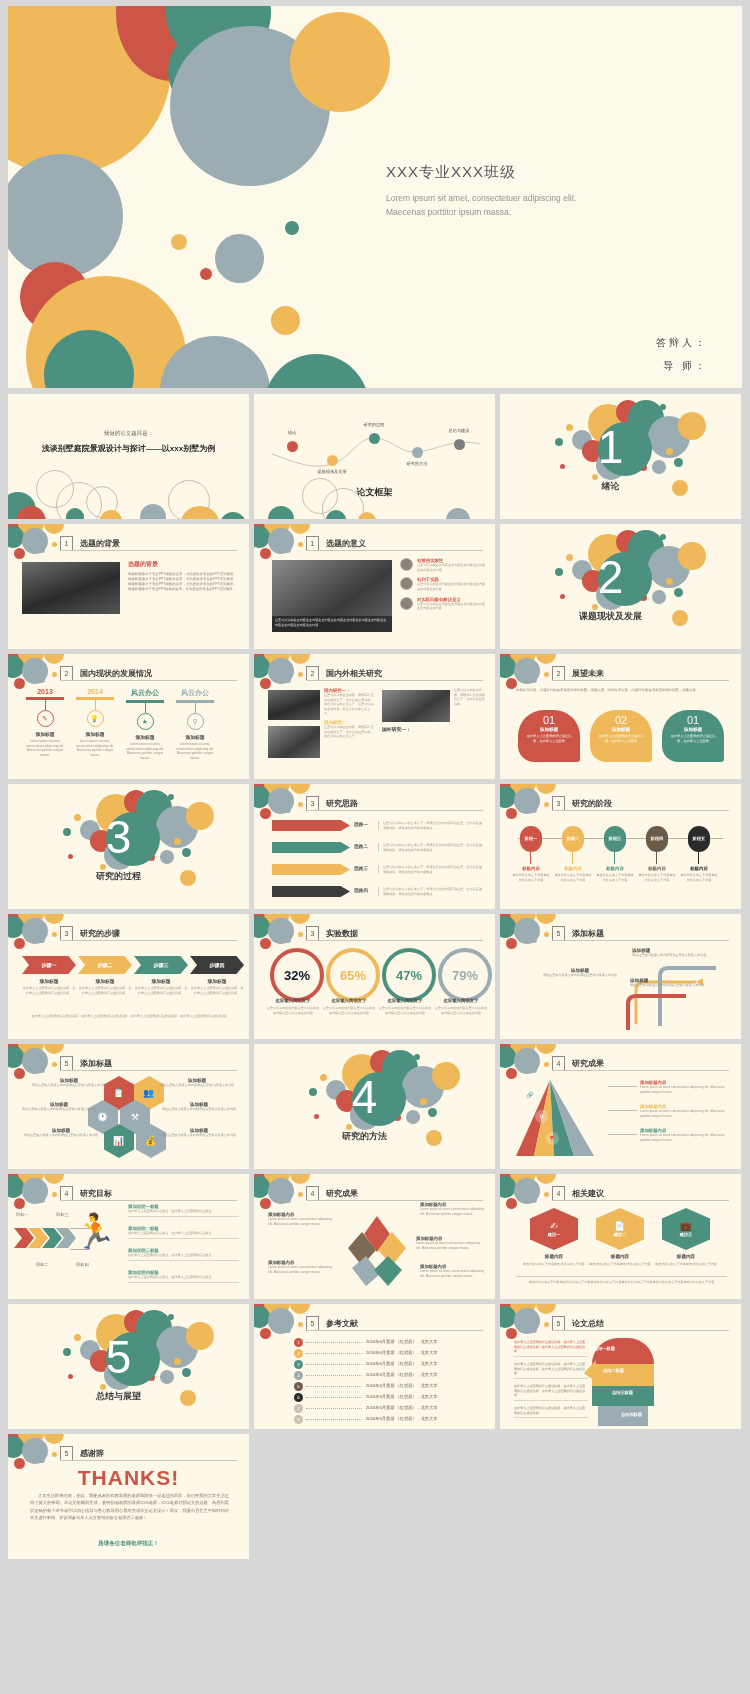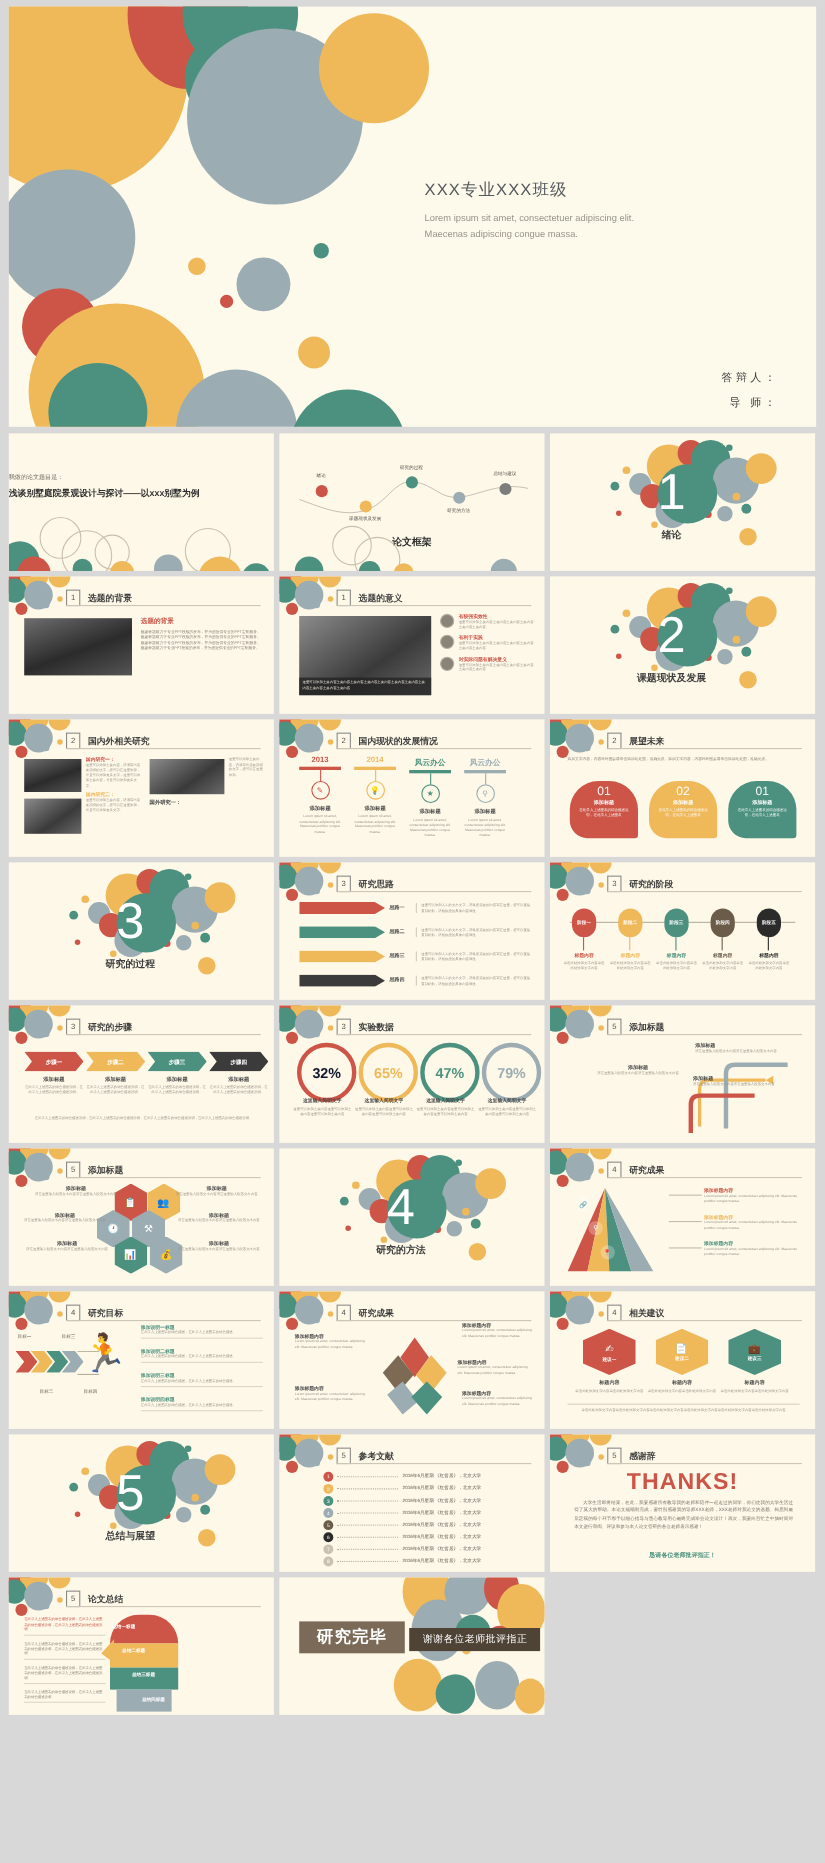--- a/index.html
+++ b/index.html
@@ -97,32 +97,32 @@
       <span class="c" style="left:207px;top:228px;width:49px;height:49px;background:#9bacb3;"></span>
       <span class="c" style="left:163px;top:228px;width:16px;height:16px;background:#efb95a;"></span>
       <span class="c" style="left:192px;top:262px;width:12px;height:12px;background:#cc5547;"></span>
       <span class="c" style="left:277px;top:215px;width:14px;height:14px;background:#4c917f;"></span>
       <span class="c" style="left:263px;top:300px;width:29px;height:29px;background:#efb95a;"></span>
     </div>
 
     <div class="hero-text">
       <div class="hero-sub">XXX专业XXX班级</div>
       <div class="hero-lorem">Lorem ipsum  sit amet, consectetuer adipiscing elit.</div>
-      <div class="hero-lorem" style="margin-top:0">Maecenas adipiscing congue massa.</div>
+      <div class="hero-lorem" style="margin-top:0">Maecenas porttitor ipsum massa.</div>
     </div>
 
     <div class="hero-people">
       <div>答辩人：</div>
       <div>导  师：</div>
     </div>
   </div>
 
   <div class="grid" id="grid">
       <div class="slide">
-   <div style="position:absolute;left:0;right:0;top:36px;text-align:left;">
+   <div style="position:absolute;left:0;right:0;top:36px;text-align:center;">
      <div style="font-size:5.5px;color:#6e6a60;">我做的论文题目是：</div>
      <div style="font-size:8px;font-weight:bold;color:#2d2d2d;margin-top:6px;">浅谈别墅庭院景观设计与探讨——以xxx别墅为例</div>
    </div>
    <div style="position:absolute;inset:0;overflow:hidden;">
      <span class="ring" style="left:28px;top:76px;width:36px;height:36px;"></span>
      <span class="ring" style="left:48px;top:88px;width:44px;height:44px;"></span>
      <span class="ring" style="left:78px;top:92px;width:30px;height:30px;"></span>
      <span class="ring" style="left:160px;top:86px;width:40px;height:40px;"></span>
      <span class="c" style="left:-8px;top:98px;width:36px;height:36px;background:#4c917f;"></span>
      <span class="c" style="left:8px;top:112px;width:30px;height:30px;background:#cc5547;"></span>
@@ -279,87 +279,87 @@
     <span class="c" style="left:10px;top:-14px;width:26px;height:26px;background:#efb95a;"></span>
     <span class="c" style="left:-6px;top:2px;width:22px;height:22px;background:#4c917f;"></span>
     <span class="c" style="left:14px;top:4px;width:26px;height:26px;background:#9bacb3;"></span>
     <span class="c" style="left:36px;top:-10px;width:20px;height:20px;background:#efb95a;"></span>
     <span class="c" style="left:6px;top:24px;width:11px;height:11px;background:#cc5547;"></span>
     <span class="c" style="left:30px;top:22px;width:7px;height:7px;background:#9bacb3;"></span>
     <span class="c" style="left:44px;top:18px;width:5px;height:5px;background:#efb95a;"></span>
   </div>
         <div class="s-head">
      <span class="s-num">2</span>
+     <span class="s-title">国内现状的发展情况</span>
+   </div>
+        <div class="s-rule"></div>
+        <div style="position:absolute;left:14px;top:34px;width:46px;text-align:center;">
+        <div style="font-size:7px;font-weight:bold;color:#cc5547;">2013</div>
+        <div style="height:3px;background:#cc5547;margin:2px 4px 0;"></div>
+        <div style="width:1px;height:10px;background:#cc5547;margin:0 auto;"></div>
+        <div style="width:15px;height:15px;border:1.4px solid #cc5547;border-radius:50%;margin:0 auto;display:flex;align-items:center;justify-content:center;font-size:7px;color:#cc5547;">✎</div>
+        <div style="font-size:4.8px;font-weight:bold;color:#4a4a4a;margin-top:4px;">添加标题</div>
+        <div class="tiny2" style="margin-top:2px;">Lorem ipsum  sit amet, consectetuer adipiscing elit. Maecenas porttitor congue massa.</div>
+      </div>
+        <div style="position:absolute;left:64px;top:34px;width:46px;text-align:center;">
+        <div style="font-size:7px;font-weight:bold;color:#efb95a;">2014</div>
+        <div style="height:3px;background:#efb95a;margin:2px 4px 0;"></div>
+        <div style="width:1px;height:10px;background:#efb95a;margin:0 auto;"></div>
+        <div style="width:15px;height:15px;border:1.4px solid #efb95a;border-radius:50%;margin:0 auto;display:flex;align-items:center;justify-content:center;font-size:7px;color:#efb95a;">💡</div>
+        <div style="font-size:4.8px;font-weight:bold;color:#4a4a4a;margin-top:4px;">添加标题</div>
+        <div class="tiny2" style="margin-top:2px;">Lorem ipsum  sit amet, consectetuer adipiscing elit. Maecenas porttitor congue massa.</div>
+      </div>
+        <div style="position:absolute;left:114px;top:34px;width:46px;text-align:center;">
+        <div style="font-size:7px;font-weight:bold;color:#4c917f;">风云办公</div>
+        <div style="height:3px;background:#4c917f;margin:2px 4px 0;"></div>
+        <div style="width:1px;height:10px;background:#4c917f;margin:0 auto;"></div>
+        <div style="width:15px;height:15px;border:1.4px solid #4c917f;border-radius:50%;margin:0 auto;display:flex;align-items:center;justify-content:center;font-size:7px;color:#4c917f;">★</div>
+        <div style="font-size:4.8px;font-weight:bold;color:#4a4a4a;margin-top:4px;">添加标题</div>
+        <div class="tiny2" style="margin-top:2px;">Lorem ipsum  sit amet, consectetuer adipiscing elit. Maecenas porttitor congue massa.</div>
+      </div>
+        <div style="position:absolute;left:164px;top:34px;width:46px;text-align:center;">
+        <div style="font-size:7px;font-weight:bold;color:#9bacb3;">风云办公</div>
+        <div style="height:3px;background:#9bacb3;margin:2px 4px 0;"></div>
+        <div style="width:1px;height:10px;background:#9bacb3;margin:0 auto;"></div>
+        <div style="width:15px;height:15px;border:1.4px solid #9bacb3;border-radius:50%;margin:0 auto;display:flex;align-items:center;justify-content:center;font-size:7px;color:#9bacb3;">⚲</div>
+        <div style="font-size:4.8px;font-weight:bold;color:#4a4a4a;margin-top:4px;">添加标题</div>
+        <div class="tiny2" style="margin-top:2px;">Lorem ipsum  sit amet, consectetuer adipiscing elit. Maecenas porttitor congue massa.</div>
+      </div>
+      </div>
+      <div class="slide">
+        <div class="s-corner">
+    <span class="c" style="left:-14px;top:-18px;width:34px;height:34px;background:#cc5547;"></span>
+    <span class="c" style="left:10px;top:-14px;width:26px;height:26px;background:#efb95a;"></span>
+    <span class="c" style="left:-6px;top:2px;width:22px;height:22px;background:#4c917f;"></span>
+    <span class="c" style="left:14px;top:4px;width:26px;height:26px;background:#9bacb3;"></span>
+    <span class="c" style="left:36px;top:-10px;width:20px;height:20px;background:#efb95a;"></span>
+    <span class="c" style="left:6px;top:24px;width:11px;height:11px;background:#cc5547;"></span>
+    <span class="c" style="left:30px;top:22px;width:7px;height:7px;background:#9bacb3;"></span>
+    <span class="c" style="left:44px;top:18px;width:5px;height:5px;background:#efb95a;"></span>
+  </div>
+        <div class="s-head">
+     <span class="s-num">2</span>
      <span class="s-title">国内外相关研究</span>
    </div>
         <div class="s-rule"></div>
    <div class="ph-img" style="position:absolute;left:14px;top:36px;width:52px;height:30px;"></div>
    <div class="ph-img2" style="position:absolute;left:14px;top:72px;width:52px;height:32px;"></div>
    <div style="position:absolute;left:70px;top:34px;width:52px;">
      <div style="font-size:4.4px;font-weight:bold;color:#cc5547;">国内研究一：</div>
      <div class="tiny2">这里可以添加主要内容，请填写出需要说明的文字，您可以在这里添加，并且可以添加更多文字，这里可以添加主要内容，并且可以添加更多文字。</div>
      <div style="font-size:4.4px;font-weight:bold;color:#efb95a;margin-top:4px;">国内研究二：</div>
      <div class="tiny2">这里可以添加主要内容，请填写出需要说明的文字，您可以在这里添加，并且可以添加更多文字。</div>
    </div>
    <div class="ph-img2" style="position:absolute;left:128px;top:36px;width:68px;height:32px;"></div>
    <div style="position:absolute;left:128px;top:72px;width:68px;">
      <div style="font-size:4.8px;font-weight:bold;color:#3d3d3d;">国外研究一：</div>
    </div>
    <div style="position:absolute;left:200px;top:34px;width:34px;">
      <div class="tiny2">这里可以添加主要内容，请填写出需要说明的文字，您可以在这里添加。</div>
    </div>
-      </div>
-      <div class="slide">
-        <div class="s-corner">
-    <span class="c" style="left:-14px;top:-18px;width:34px;height:34px;background:#cc5547;"></span>
-    <span class="c" style="left:10px;top:-14px;width:26px;height:26px;background:#efb95a;"></span>
-    <span class="c" style="left:-6px;top:2px;width:22px;height:22px;background:#4c917f;"></span>
-    <span class="c" style="left:14px;top:4px;width:26px;height:26px;background:#9bacb3;"></span>
-    <span class="c" style="left:36px;top:-10px;width:20px;height:20px;background:#efb95a;"></span>
-    <span class="c" style="left:6px;top:24px;width:11px;height:11px;background:#cc5547;"></span>
-    <span class="c" style="left:30px;top:22px;width:7px;height:7px;background:#9bacb3;"></span>
-    <span class="c" style="left:44px;top:18px;width:5px;height:5px;background:#efb95a;"></span>
-  </div>
-        <div class="s-head">
-     <span class="s-num">2</span>
-     <span class="s-title">国内现状的发展情况</span>
-   </div>
-        <div class="s-rule"></div>
-        <div style="position:absolute;left:14px;top:34px;width:46px;text-align:center;">
-        <div style="font-size:7px;font-weight:bold;color:#cc5547;">2013</div>
-        <div style="height:3px;background:#cc5547;margin:2px 4px 0;"></div>
-        <div style="width:1px;height:10px;background:#cc5547;margin:0 auto;"></div>
-        <div style="width:15px;height:15px;border:1.4px solid #cc5547;border-radius:50%;margin:0 auto;display:flex;align-items:center;justify-content:center;font-size:7px;color:#cc5547;">✎</div>
-        <div style="font-size:4.8px;font-weight:bold;color:#4a4a4a;margin-top:4px;">添加标题</div>
-        <div class="tiny2" style="margin-top:2px;">Lorem ipsum  sit amet, consectetuer adipiscing elit. Maecenas porttitor congue massa.</div>
-      </div>
-        <div style="position:absolute;left:64px;top:34px;width:46px;text-align:center;">
-        <div style="font-size:7px;font-weight:bold;color:#efb95a;">2014</div>
-        <div style="height:3px;background:#efb95a;margin:2px 4px 0;"></div>
-        <div style="width:1px;height:10px;background:#efb95a;margin:0 auto;"></div>
-        <div style="width:15px;height:15px;border:1.4px solid #efb95a;border-radius:50%;margin:0 auto;display:flex;align-items:center;justify-content:center;font-size:7px;color:#efb95a;">💡</div>
-        <div style="font-size:4.8px;font-weight:bold;color:#4a4a4a;margin-top:4px;">添加标题</div>
-        <div class="tiny2" style="margin-top:2px;">Lorem ipsum  sit amet, consectetuer adipiscing elit. Maecenas porttitor congue massa.</div>
-      </div>
-        <div style="position:absolute;left:114px;top:34px;width:46px;text-align:center;">
-        <div style="font-size:7px;font-weight:bold;color:#4c917f;">风云办公</div>
-        <div style="height:3px;background:#4c917f;margin:2px 4px 0;"></div>
-        <div style="width:1px;height:10px;background:#4c917f;margin:0 auto;"></div>
-        <div style="width:15px;height:15px;border:1.4px solid #4c917f;border-radius:50%;margin:0 auto;display:flex;align-items:center;justify-content:center;font-size:7px;color:#4c917f;">★</div>
-        <div style="font-size:4.8px;font-weight:bold;color:#4a4a4a;margin-top:4px;">添加标题</div>
-        <div class="tiny2" style="margin-top:2px;">Lorem ipsum  sit amet, consectetuer adipiscing elit. Maecenas porttitor congue massa.</div>
-      </div>
-        <div style="position:absolute;left:164px;top:34px;width:46px;text-align:center;">
-        <div style="font-size:7px;font-weight:bold;color:#9bacb3;">风云办公</div>
-        <div style="height:3px;background:#9bacb3;margin:2px 4px 0;"></div>
-        <div style="width:1px;height:10px;background:#9bacb3;margin:0 auto;"></div>
-        <div style="width:15px;height:15px;border:1.4px solid #9bacb3;border-radius:50%;margin:0 auto;display:flex;align-items:center;justify-content:center;font-size:7px;color:#9bacb3;">⚲</div>
-        <div style="font-size:4.8px;font-weight:bold;color:#4a4a4a;margin-top:4px;">添加标题</div>
-        <div class="tiny2" style="margin-top:2px;">Lorem ipsum  sit amet, consectetuer adipiscing elit. Maecenas porttitor congue massa.</div>
-      </div>
       </div>
       <div class="slide">
         <div class="s-corner">
     <span class="c" style="left:-14px;top:-18px;width:34px;height:34px;background:#cc5547;"></span>
     <span class="c" style="left:10px;top:-14px;width:26px;height:26px;background:#efb95a;"></span>
     <span class="c" style="left:-6px;top:2px;width:22px;height:22px;background:#4c917f;"></span>
     <span class="c" style="left:14px;top:4px;width:26px;height:26px;background:#9bacb3;"></span>
     <span class="c" style="left:36px;top:-10px;width:20px;height:20px;background:#efb95a;"></span>
     <span class="c" style="left:6px;top:24px;width:11px;height:11px;background:#cc5547;"></span>
     <span class="c" style="left:30px;top:22px;width:7px;height:7px;background:#9bacb3;"></span>
@@ -901,73 +901,52 @@
     <span class="c" style="left:10px;top:-14px;width:26px;height:26px;background:#efb95a;"></span>
     <span class="c" style="left:-6px;top:2px;width:22px;height:22px;background:#4c917f;"></span>
     <span class="c" style="left:14px;top:4px;width:26px;height:26px;background:#9bacb3;"></span>
     <span class="c" style="left:36px;top:-10px;width:20px;height:20px;background:#efb95a;"></span>
     <span class="c" style="left:6px;top:24px;width:11px;height:11px;background:#cc5547;"></span>
     <span class="c" style="left:30px;top:22px;width:7px;height:7px;background:#9bacb3;"></span>
     <span class="c" style="left:44px;top:18px;width:5px;height:5px;background:#efb95a;"></span>
   </div>
         <div class="s-head">
      <span class="s-num">5</span>
-     <span class="s-title">感谢辞</span>
-   </div>
-        <div class="s-rule"></div>
-   <div class="thanks" style="position:absolute;left:0;right:0;top:32px;">THANKS!</div>
-   <div class="thanks-note" style="position:absolute;left:22px;right:20px;top:58px;text-indent:8px;">大学生活即将结束，在此，我要感谢所有教导我的老师和陪伴一起走过的同学，你们使我的大学生活过得了莫大的帮助。本论文能顺利完成，要特别感谢我的导师XXX老师，XXX老师对我论文的选题、构思到最后定稿的每个环节都予以细心指导与悉心教导用心最终完成毕业论文设计！再次，我要向百忙之中抽时间对本文进行审阅、评议和参与本人论文答辩的各位老师表示感谢！</div>
-   <div class="thanks-foot" style="position:absolute;left:0;right:0;top:106px;">恳请各位老师批评指正！</div>
-      </div>
-      <div class="slide">
-        <div class="s-corner">
-    <span class="c" style="left:-14px;top:-18px;width:34px;height:34px;background:#cc5547;"></span>
-    <span class="c" style="left:10px;top:-14px;width:26px;height:26px;background:#efb95a;"></span>
-    <span class="c" style="left:-6px;top:2px;width:22px;height:22px;background:#4c917f;"></span>
-    <span class="c" style="left:14px;top:4px;width:26px;height:26px;background:#9bacb3;"></span>
-    <span class="c" style="left:36px;top:-10px;width:20px;height:20px;background:#efb95a;"></span>
-    <span class="c" style="left:6px;top:24px;width:11px;height:11px;background:#cc5547;"></span>
-    <span class="c" style="left:30px;top:22px;width:7px;height:7px;background:#9bacb3;"></span>
-    <span class="c" style="left:44px;top:18px;width:5px;height:5px;background:#efb95a;"></span>
-  </div>
-        <div class="s-head">
-     <span class="s-num">5</span>
      <span class="s-title">论文总结</span>
    </div>
         <div class="s-rule"></div>
    <div style="position:absolute;left:92px;top:34px;width:62px;height:26px;background:#cc5547;border-radius:30px 30px 0 0;"></div>
    <div style="position:absolute;left:92px;top:60px;width:62px;height:22px;background:#efb95a;"></div>
    <div style="position:absolute;left:92px;top:82px;width:62px;height:20px;background:#4c917f;"></div>
    <div style="position:absolute;left:98px;top:102px;width:50px;height:20px;background:#9bacb3;"></div>
    <div style="position:absolute;left:84px;top:56px;width:12px;height:22px;background:#efb95a;clip-path:polygon(100% 0,100% 100%,0 60%);"></div>
 
      <div style="position:absolute;left:94px;top:42px;font-size:4.2px;font-weight:bold;color:#fff;">总结一标题</div>
      <div class="tiny2" style="position:absolute;left:14px;top:36px;width:74px;border-bottom:1px solid #ddd6c6;padding-bottom:2px;color:#cc5547;">在此录入上述图表的综合描述说明，在此录入上述图表的综合描述说明，在此录入上述图表的综合描述说明</div>
      <div style="position:absolute;left:103px;top:64px;font-size:4.2px;font-weight:bold;color:#fff;">总结二标题</div>
      <div class="tiny2" style="position:absolute;left:14px;top:58px;width:74px;border-bottom:1px solid #ddd6c6;padding-bottom:2px;color:#8b8479;">在此录入上述图表的综合描述说明，在此录入上述图表的综合描述说明，在此录入上述图表的综合描述说明</div>
      <div style="position:absolute;left:112px;top:86px;font-size:4.2px;font-weight:bold;color:#fff;">总结三标题</div>
      <div class="tiny2" style="position:absolute;left:14px;top:80px;width:74px;border-bottom:1px solid #ddd6c6;padding-bottom:2px;color:#8b8479;">在此录入上述图表的综合描述说明，在此录入上述图表的综合描述说明，在此录入上述图表的综合描述说明</div>
      <div style="position:absolute;left:121px;top:108px;font-size:4.2px;font-weight:bold;color:#fff;">总结四标题</div>
      <div class="tiny2" style="position:absolute;left:14px;top:102px;width:74px;border-bottom:1px solid #ddd6c6;padding-bottom:2px;color:#8b8479;">在此录入上述图表的综合描述说明，在此录入上述图表的综合描述说明</div>
       </div>
       <div class="slide">
-   <div style="position:absolute;inset:0;overflow:hidden;">
-     <span class="c" style="left:112px;top:-14px;width:44px;height:54px;background:#efb95a;"></span>
-     <span class="c" style="left:150px;top:-8px;width:42px;height:42px;background:#9bacb3;"></span>
-     <span class="c" style="left:186px;top:-10px;width:32px;height:40px;background:#cc5547;"></span>
-     <span class="c" style="left:198px;top:6px;width:44px;height:50px;background:#efb95a;"></span>
-     <span class="c" style="left:120px;top:20px;width:48px;height:56px;background:#9bacb3;"></span>
-     <span class="c" style="left:160px;top:34px;width:32px;height:32px;background:#4c917f;"></span>
-     <span class="c" style="left:190px;top:44px;width:20px;height:20px;background:#cc5547;"></span>
-     <span class="c" style="left:104px;top:74px;width:44px;height:48px;background:#efb95a;"></span>
-     <span class="c" style="left:142px;top:88px;width:36px;height:36px;background:#4c917f;"></span>
-     <span class="c" style="left:178px;top:76px;width:40px;height:44px;background:#9bacb3;"></span>
-     <span class="c" style="left:214px;top:92px;width:28px;height:32px;background:#efb95a;"></span>
-     <span class="c" style="left:166px;top:62px;width:8px;height:8px;background:#efb95a;"></span>
-     <span class="c" style="left:100px;top:50px;width:6px;height:6px;background:#cc5547;"></span>
-   </div>
-   <div style="position:absolute;left:18px;top:40px;z-index:5;">
-     <div class="end-box">研究完毕</div>
-     <div class="end-box2">谢谢各位老师批评指正</div>
-   </div>
+        <div class="s-corner">
+    <span class="c" style="left:-14px;top:-18px;width:34px;height:34px;background:#cc5547;"></span>
+    <span class="c" style="left:10px;top:-14px;width:26px;height:26px;background:#efb95a;"></span>
+    <span class="c" style="left:-6px;top:2px;width:22px;height:22px;background:#4c917f;"></span>
+    <span class="c" style="left:14px;top:4px;width:26px;height:26px;background:#9bacb3;"></span>
+    <span class="c" style="left:36px;top:-10px;width:20px;height:20px;background:#efb95a;"></span>
+    <span class="c" style="left:6px;top:24px;width:11px;height:11px;background:#cc5547;"></span>
+    <span class="c" style="left:30px;top:22px;width:7px;height:7px;background:#9bacb3;"></span>
+    <span class="c" style="left:44px;top:18px;width:5px;height:5px;background:#efb95a;"></span>
+  </div>
+        <div class="s-head">
+     <span class="s-num">5</span>
+     <span class="s-title">感谢辞</span>
+   </div>
+        <div class="s-rule"></div>
+   <div class="thanks" style="position:absolute;left:0;right:0;top:32px;">THANKS!</div>
+   <div class="thanks-note" style="position:absolute;left:22px;right:20px;top:58px;text-indent:8px;">大学生活即将结束，在此，我要感谢所有教导我的老师和陪伴一起走过的同学，你们使我的大学生活过得了莫大的帮助。本论文能顺利完成，要特别感谢我的导师XXX老师，XXX老师对我论文的选题、构思到最后定稿的每个环节都予以细心指导与悉心教导用心最终完成毕业论文设计！再次，我要向百忙之中抽时间对本文进行审阅、评议和参与本人论文答辩的各位老师表示感谢！</div>
+   <div class="thanks-foot" style="position:absolute;left:0;right:0;top:106px;">恳请各位老师批评指正！</div>
       </div>
     </div>
 </div>
 
 </body></html>

